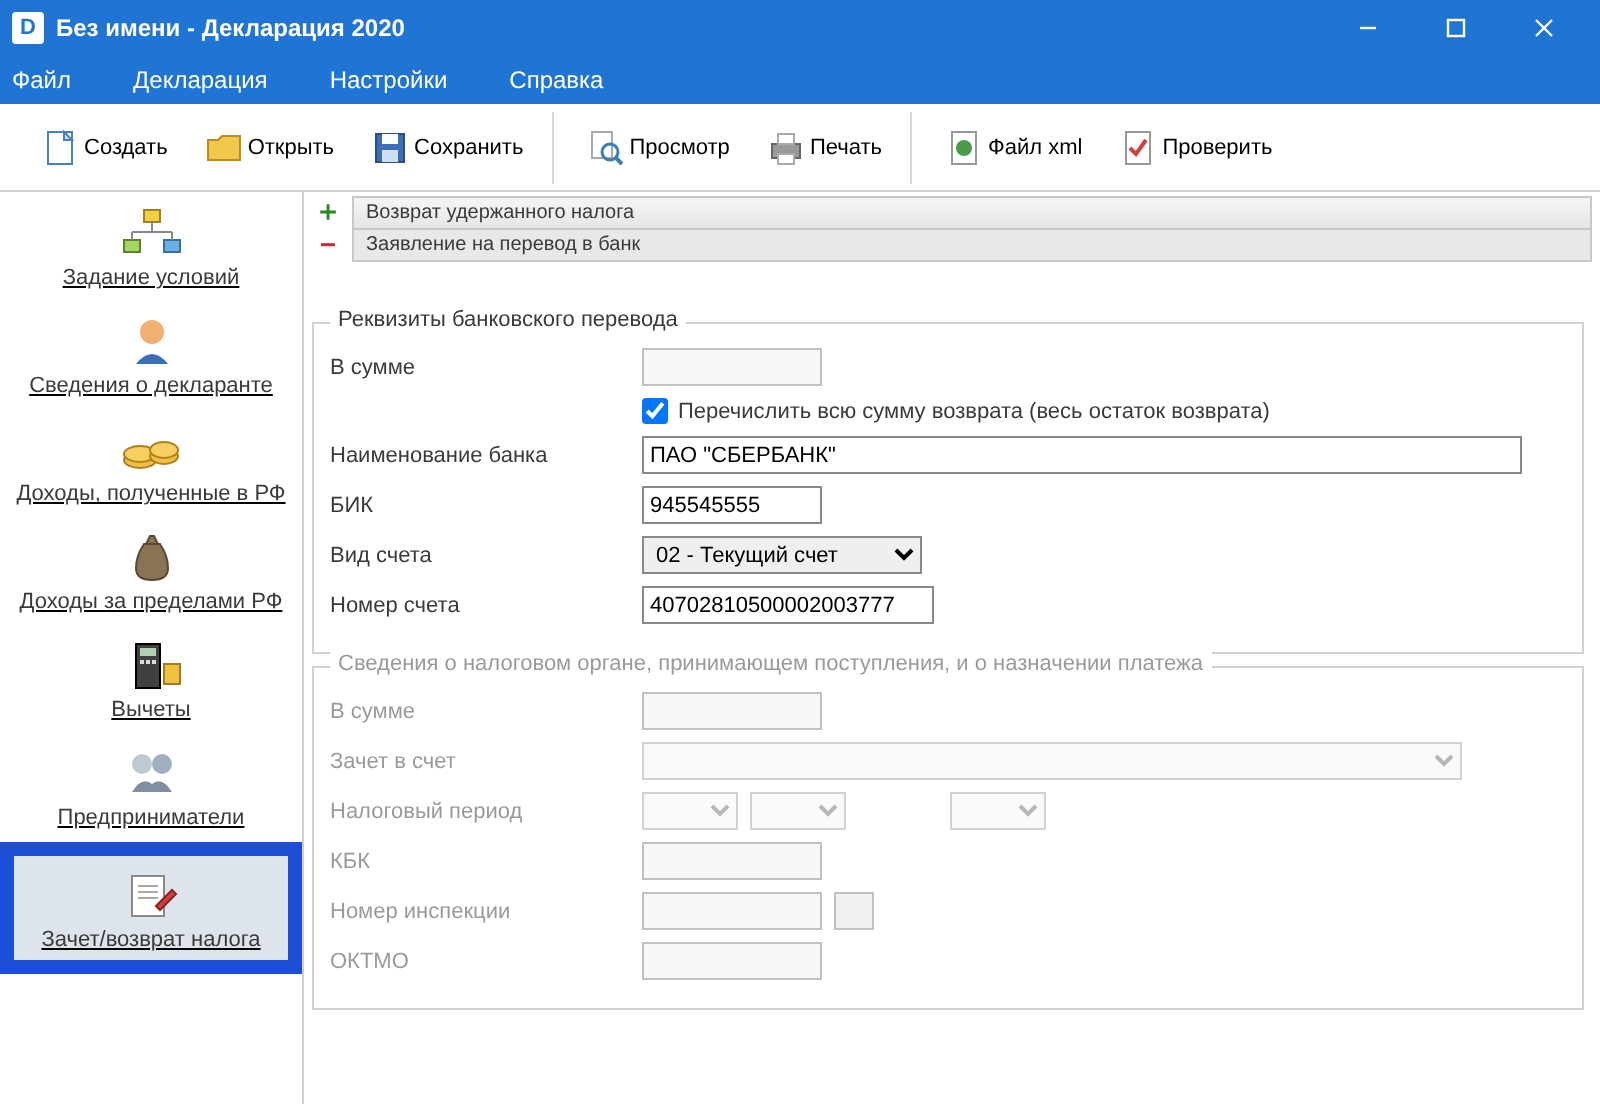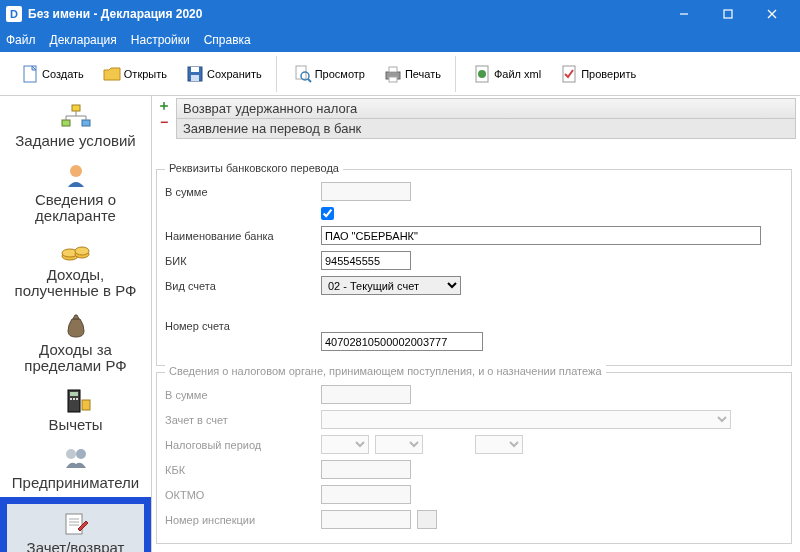--- a/index.html
+++ b/index.html
@@ -6,48 +6,48 @@
   body { font-family: Tahoma, Arial, sans-serif; font-size: 11px; background: #fff; color: #000; width: 800px; height: 552px; overflow: hidden; }
   
   
   .titlebar { background: #2074d4; color: #fff; height: 28px; display: flex; align-items: center; padding: 0 6px; }
   .titlebar .app-icon { width: 16px; height: 16px; background: #fff; border-radius: 2px; margin-right: 6px; display:flex; align-items:center; justify-content:center; color:#2074d4; font-weight:bold; font-size:11px;}
   .titlebar .title { flex: 1; font-size: 12px; font-weight: bold; }
   .titlebar .winbtn { width: 44px; height: 28px; display: flex; align-items: center; justify-content: center; }
   .titlebar .winbtn svg { stroke: #fff; stroke-width: 1.2; fill: none; }
   
   
-  .menubar { background: #2074d4; color: #fff; height: 24px; display: flex; align-items: center; padding: 0 6px; gap: 14px; font-size: 12px; }
+  .menubar { background: #2074d4; color: #fff; height: 24px; display: flex; align-items: center; padding: 0 6px; gap: 31px; font-size: 12px; }
   .menubar .menuitem { cursor: default; }
   
   
   .toolbar { background: #fff; border-bottom: 1px solid #d0d0d0; height: 44px; display: flex; align-items: center; padding: 2px 10px; gap: 0; }
   .tool { display: flex; flex-direction: row; align-items: center; justify-content: center; padding: 2px 8px; font-size: 11px; cursor: default; }
   .tool .ticon { width: 24px; height: 22px; display:flex; align-items:center; justify-content:center; }
   .tool .tlabel { margin-top: 1px; }
   .toolsep { width: 1px; height: 36px; background: #d8d8d8; margin: 0 6px; }
   
   
   .main { display: flex; height: calc(552px - 28px - 24px - 44px); }
   
   
   .sidebar { width: 152px; background: #fff; border-right: 1px solid #d0d0d0; overflow: hidden; }
-  .navitem { display: flex; flex-direction: column; align-items: center; padding: 6px 4px 4px; font-size: 15px; text-align: center; cursor: default; border: 1px solid transparent; }
+  .navitem { display: flex; flex-direction: column; align-items: center; padding: 6px 4px 4px; font-size: 11px; text-align: center; cursor: default; border: 1px solid transparent; text-decoration: underline; }
   .navitem.selected { background: #dde4eb; border: 7px solid #1d4ed8; }
   .navitem .nicon { width: 36px; height: 28px; margin-bottom: 2px; display:flex; align-items:center; justify-content:center; }
   .navitem .nlabel { line-height: 1.1; color:#3a3a3a; }
   
   
   .content { flex: 1; background: #fff; padding: 0; overflow: auto; position:relative;}
   
   
   .treebar { display: flex; align-items: flex-start; padding: 2px 4px; gap: 4px; }
   .treebtn { width: 16px; height: 16px; display:flex; align-items:center; justify-content:center; font-size: 14px;}
   .treerows { flex: 1; border: 1px solid #c8c8c8; }
-  .treerow { background: linear-gradient(#f5f5f5,#e6e6e6); border-bottom: 1px solid #c8c8c8; padding: 2px 6px; font-size:13px; color:#3a3a3a; }
+  .treerow { background: linear-gradient(#f5f5f5,#e6e6e6); border-bottom: 1px solid #c8c8c8; padding: 2px 6px; font-size:10px; color:#3a3a3a; }
   .treerow:last-child { border-bottom: none; background:#fff; }
   .treerow.sel { background: #e8e8e8; }
   
   
   .fieldset { border: 1px solid #d0d0d0; margin: 6px 8px 4px 4px; padding: 6px 8px 8px; position: relative; }
   .fieldset .legend { position: absolute; top: -8px; left: 8px; background: #fff; padding: 0 4px; color: #3a3a3a; font-size: 11px; }
   .fieldset.disabled .legend, .fieldset.disabled label, .fieldset.disabled .flabel { color: #9a9a9a; }
   
   .frow { display: flex; align-items: center; margin: 6px 0; }
   .flabel { width: 156px; font-size: 11px; color:#3a3a3a; }
@@ -258,38 +258,39 @@
     </div>
 
     <div class="fieldset" style="margin-top:28px;">
       <div class="legend">Реквизиты банковского перевода</div>
       <div class="frow">
         <div class="flabel">В сумме</div>
         <input class="finput" style="width: 90px;" disabled="" value="">
       </div>
       <div class="chkrow">
         <input type="checkbox" class="chk" checked="" style="">
+        <span>Перечислить всю сумму возврата (весь остаток возврата)</span>
       </div>
       <div class="frow">
         <div class="flabel">Наименование банка</div>
         <input class="finput" style="width: 440px;" value="ПАО &quot;СБЕРБАНК&quot;">
       </div>
       <div class="frow">
         <div class="flabel">БИК</div>
         <input class="finput" style="width: 90px;" value="945545555">
       </div>
       <div class="frow">
         <div class="flabel">Вид счета</div>
         <select class="finput" style="width:140px;">
           <option>02 - Текущий счет</option>
         </select>
       </div>
       <div class="frow">
         <div class="flabel">Номер счета</div>
-        <input class="finput" style="width: 162px; margin-top: 31px;" value="40702810500002003777">
+        <input class="finput" style="width: 146px;" value="40702810500002003777">
       </div>
     </div>
 
     <div class="fieldset disabled">
       <div class="legend">Сведения о налоговом органе, принимающем поступления, и о назначении платежа</div>
       <div class="frow">
         <div class="flabel">В сумме</div>
         <input class="finput" style="width: 90px;" disabled="">
       </div>
       <div class="frow">
@@ -303,23 +304,23 @@
           <select class="finput" style="width:48px;" disabled=""><option></option></select>
           <span style="width:40px;"></span>
           <select class="finput" style="width:48px;" disabled=""><option></option></select>
         </div>
       </div>
       <div class="frow">
         <div class="flabel">КБК</div>
         <input class="finput" style="width: 90px;" disabled="">
       </div>
       <div class="frow">
-        <div class="flabel">ОКТМО</div>
-        <input class="finput" style="width: 90px;" disabled="">
-      </div>
-      <div class="frow">
         <div class="flabel">Номер инспекции</div>
         <input class="finput" style="width: 90px;" disabled="">
         <button class="smallbtn" disabled="" style="margin-left:6px;"></button>
       </div>
+      <div class="frow">
+        <div class="flabel">ОКТМО</div>
+        <input class="finput" style="width: 90px;" disabled="">
+      </div>
     </div>
   </div>
 </div>
 
 </body></html>

